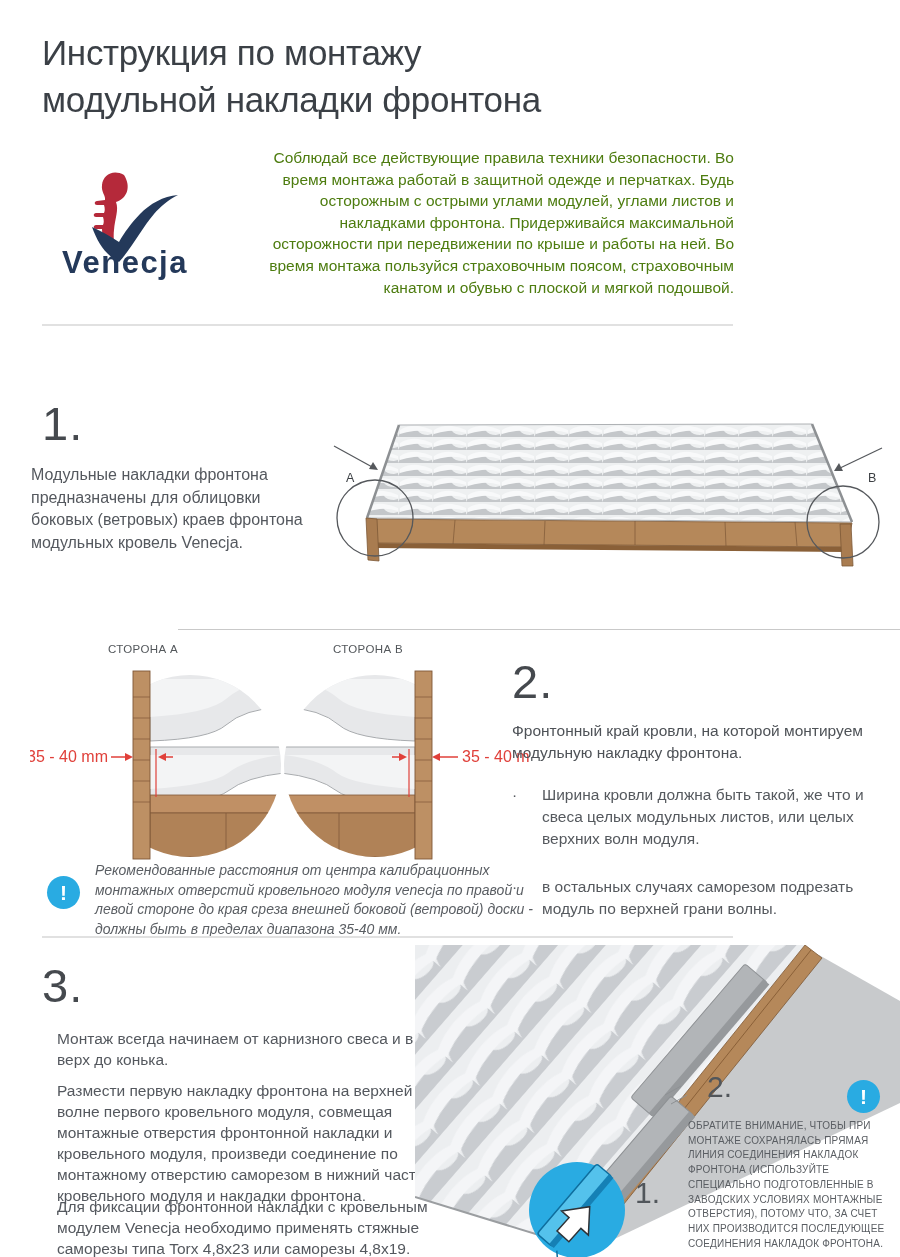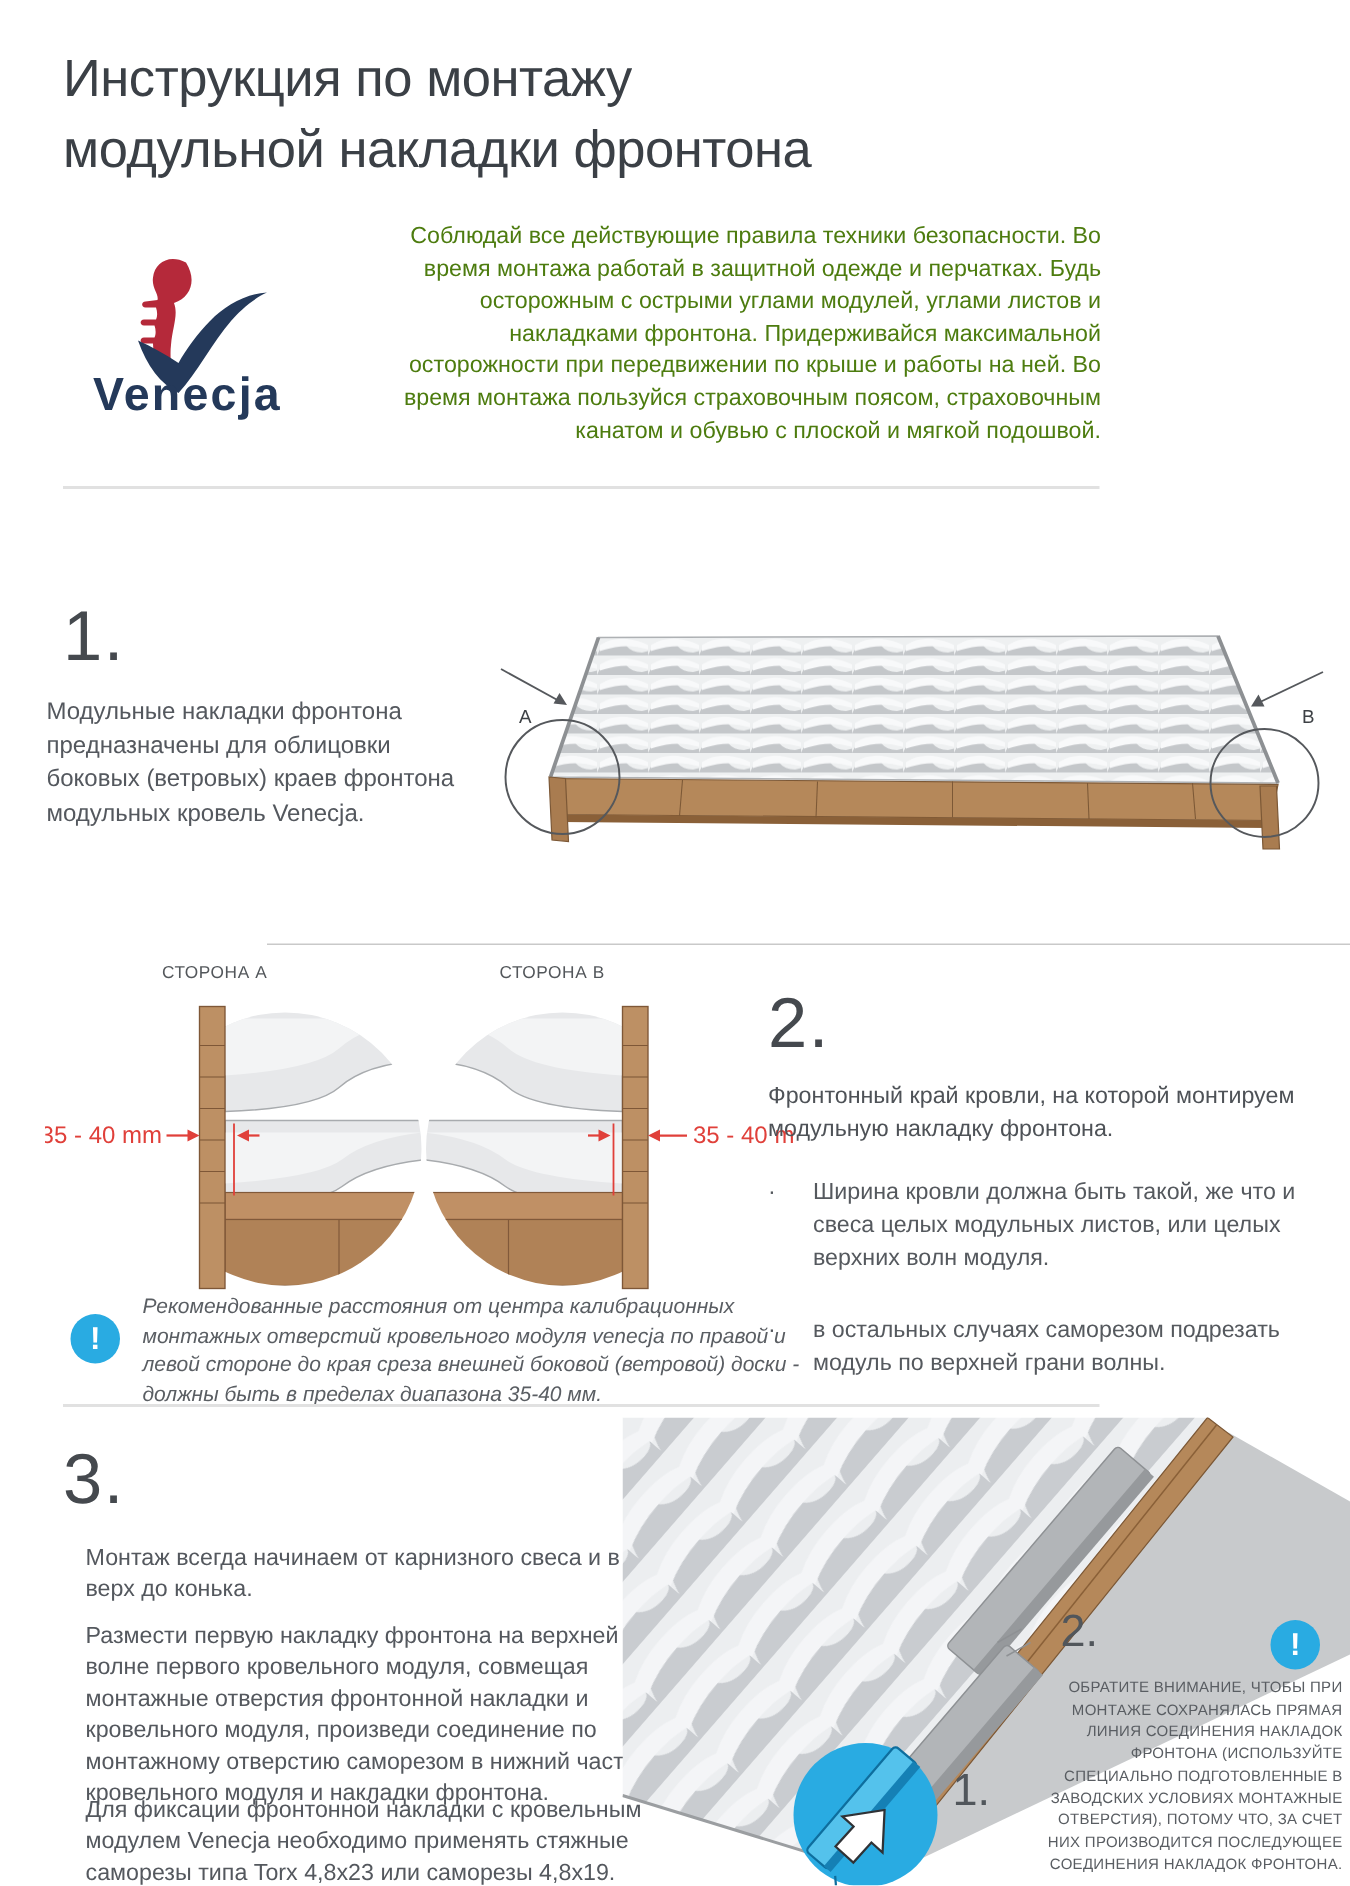--- a/index.html
+++ b/index.html
@@ -30,21 +30,21 @@
   .info-badge{
     position:absolute;width:33px;height:33px;border-radius:50%;background:#29abe2;
     color:#fff;font-weight:bold;font-size:21px;display:flex;align-items:center;
     justify-content:center;line-height:1;
   }
   .info-note{
     left:95px;top:861px;width:438px;font-size:14px;line-height:19.6px;color:#5a5e63;font-style:italic;
   }
   .p3{font-size:15.5px;line-height:21px;color:#54585e;width:392px;left:42px;margin-left:15px;}
   .note-right{
-    left:688px;top:1119px;width:207px;text-align:right;
+    left:688px;top:1119px;width:207px;
     font-size:10px;line-height:14.7px;color:#595d62;letter-spacing:.2px;
   }
 </style>
 </head>
 <body>
 
 <div class="abs page-title">
   <div>Инструкция по монтажу</div>
   <div>модульной накладки фронтона</div>
 </div>

